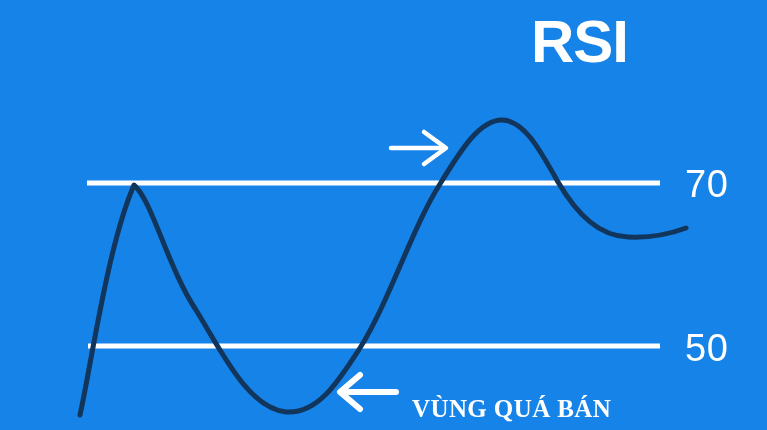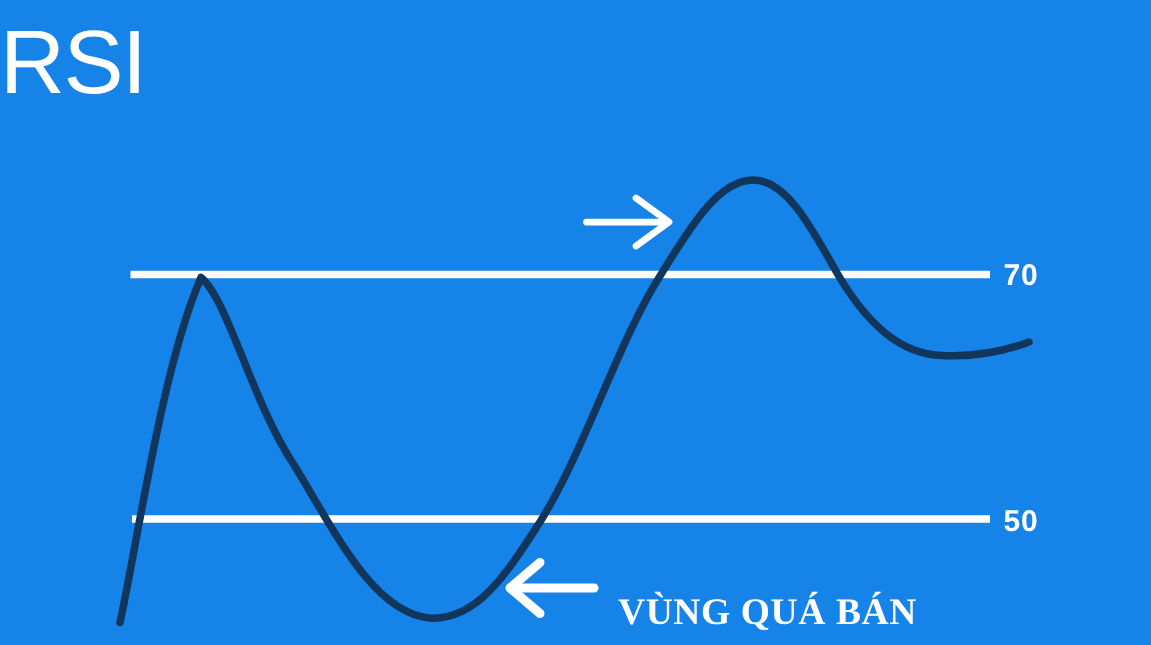--- a/index.html
+++ b/index.html
@@ -27,43 +27,44 @@
   .overlay-text {
     position: absolute;
     color: #ffffff;
     white-space: nowrap;
     user-select: none;
   }
   #chart-title {
     left: 0;
     top: 10px;
     width: 628px;
-    text-align: left;
+    text-align: right;
     font-family: "Liberation Sans", sans-serif;
-    font-weight: normal;
+    font-weight: bold;
     font-size: 60px;
     line-height: 64px;
     letter-spacing: -1px;
   }
   .zone-label {
     font-family: "Liberation Serif", serif;
     font-weight: bold;
     font-size: 25px;
     line-height: 26px;
     font-variant: small-caps;
     letter-spacing: 0.4px;
   }
   #overbought-label { left: 142px; top: 134px; }
   #oversold-label   { left: 412px; top: 396px; }
   .level-label {
     font-family: "Liberation Sans", sans-serif;
-    font-weight: bold;
-    font-size: 20px;
+    font-weight: normal;
+    font-size: 38px;
     line-height: 32px;
     letter-spacing: 0.5px;
+    margin-left: 16px;
   }
   #level-70-label { left: 669px; top: 168px; }
   #level-30-label { left: 669px; top: 332px; }
 </style>
 </head>
 <body>
 
 <div id="stage">
 
   <svg id="chart-svg" viewBox="0 0 767 430" xmlns="http://www.w3.org/2000/svg">

